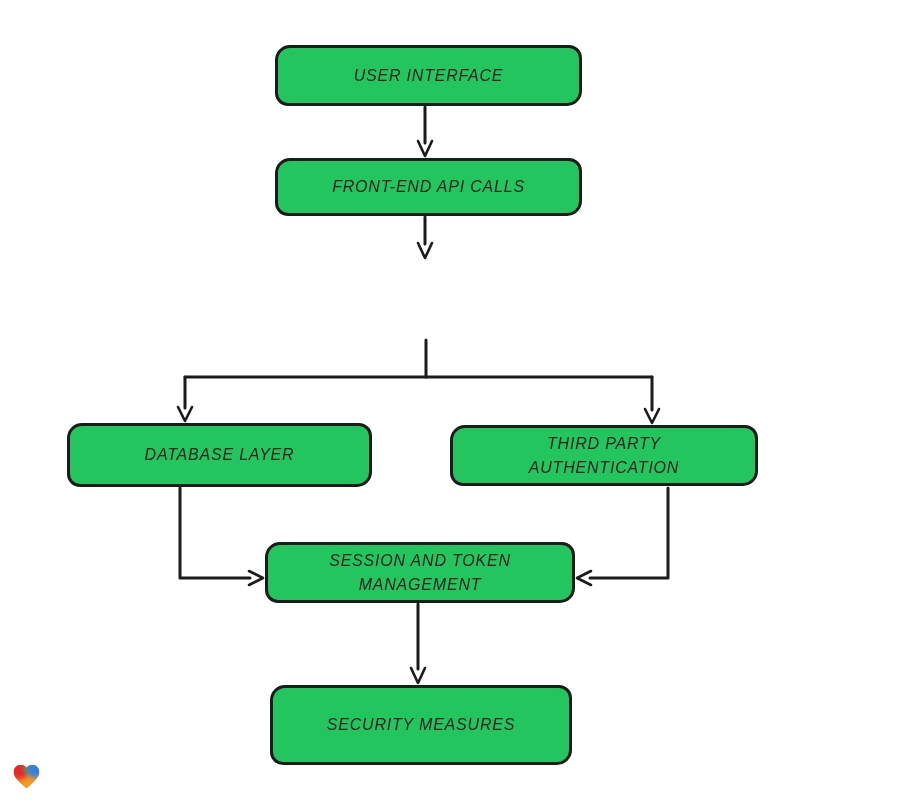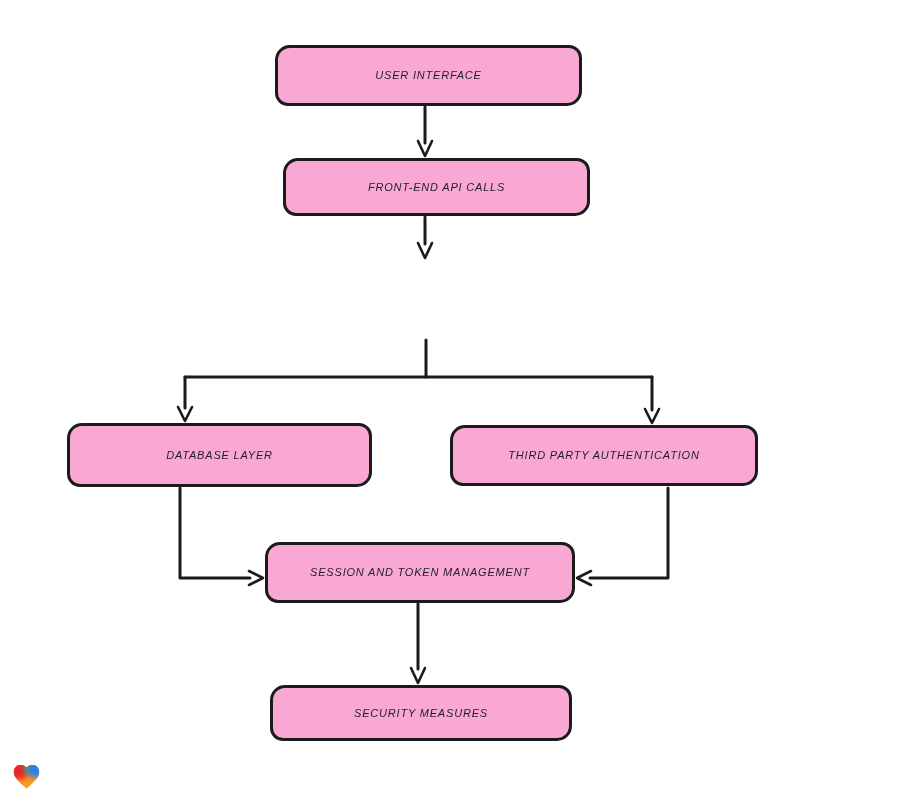--- a/index.html
+++ b/index.html
@@ -13,29 +13,29 @@
   }
   .edges-layer {
     position: absolute;
     left: 0; top: 0;
     width: 911px; height: 810px;
     pointer-events: none;
   }
   .node {
     position: absolute;
     box-sizing: border-box;
-    background: #f9a8d4;
+    background: #22c55e;
     border: 3.5px solid #1b1b1b;
     border-radius: 15px 13px 15px 13px;
     display: flex;
     align-items: center;
     justify-content: center;
     text-align: center;
     padding: 8px 18px;
-    font-size: 11px;
+    font-size: 16px;
     font-style: italic;
     font-weight: 500;
     letter-spacing: 0.8px;
     line-height: 1.5;
     color: #1f1f1f;
     z-index: 2;
   }
   .edge {
     stroke: #1b1b1b;
     stroke-width: 3;
@@ -54,26 +54,26 @@
     position: absolute;
     left: 11px;
     top: 761px;
     width: 31px;
     height: 31px;
     z-index: 3;
     cursor: pointer;
   }
   
   #n-user        { left: 275px; top:  45px; width: 307px; height:  61px; }
-  #n-frontend    { left: 275px; top: 158px; width: 307px; height:  58px; margin-left: 8px; }
+  #n-frontend    { left: 275px; top: 158px; width: 307px; height:  58px; }
   #n-backend     { left: 275px; top: 260px; width: 307px; height:  79px; }
   #n-database    { left:  67px; top: 423px; width: 305px; height:  64px; }
   #n-thirdparty  { left: 450px; top: 425px; width: 308px; height:  61px; }
   #n-session     { left: 265px; top: 542px; width: 310px; height:  61px; text-align: center; }
-  #n-security    { left: 270px; top: 685px; width: 302px; height:  56px; align-items: center; }
+  #n-security    { left: 270px; top: 685px; width: 302px; height:  80px; align-items: center; }
 </style>
 </head>
 <body>
 
 <div class="canvas">
 
   <svg class="edges-layer" viewBox="0 0 911 810" xmlns="http://www.w3.org/2000/svg">
 
     <g>
       <path class="edge" d="M 425 107 L 425 143"></path>

